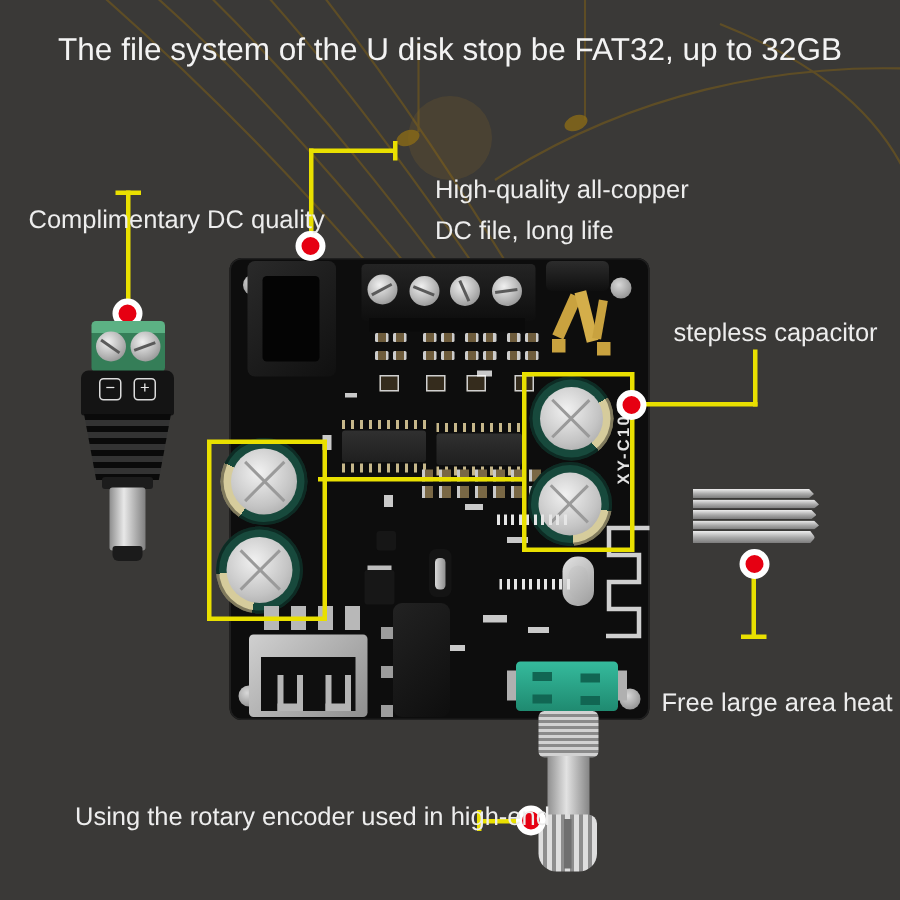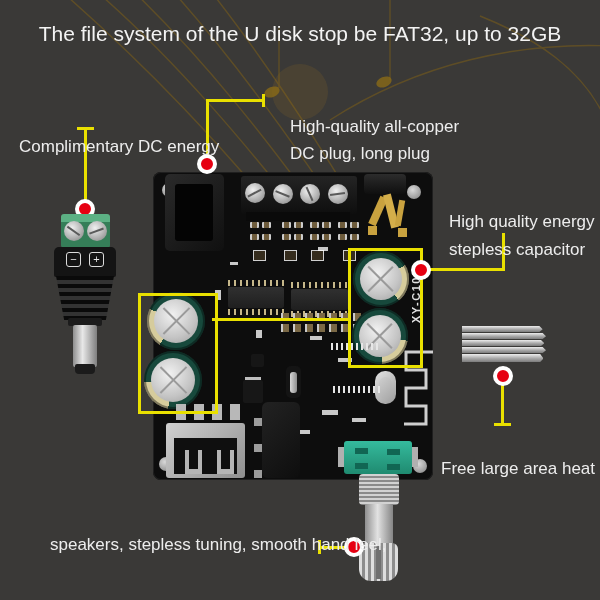--- a/index.html
+++ b/index.html
@@ -215,32 +215,31 @@
 <div class="dot" style="left:411px;top:260px;"></div>
 
 <div class="yline" style="left:501px;top:385px;width:3px;height:40px;"></div>
 <div class="yline" style="left:494px;top:423px;width:17px;height:3px;"></div>
 <div class="dot" style="left:493px;top:366px;"></div>
 
 <div class="yline" style="left:318px;top:540px;width:3px;height:14px;"></div>
 <div class="yline" style="left:318px;top:546px;width:28px;height:3px;"></div>
 <div class="dot" style="left:344px;top:537px;"></div>
 
-<div class="txt" style="left:19px;top:108px;">Complimentary DC energy</div>
+<div class="txt" style="left:19px;top:108px;">Complimentary DC quality</div>
 <div class="txt" style="left:290px;top:86px;line-height:27px;">
   <div>High-quality all-copper</div>
-  <div>DC plug, long plug</div>
+  <div>DC file, long life</div>
 </div>
 <div class="txt" style="left:449px;top:181px;line-height:28px;">
-  <div>High quality energy</div>
   <div>stepless capacitor</div>
 </div>
 <div class="txt" style="left:441px;top:430px;">Free large area heat sink</div>
 <div class="txt" style="left:50px;top:506px;line-height:23px;">
-  <div>speakers, stepless tuning, smooth hand feel,</div>
+  <div>Using the rotary encoder used in high-end</div>
 </div>
 
 <div class="abs" style="left:61px;top:214px;width:49px;height:34px;background:linear-gradient(180deg,#5cb184 0 8px,#357e58 8px);border-radius:3px;"></div>
 <div class="screw" style="left:64px;top:221px;width:20px;height:20px;">
     <div class="slot" style="transform:rotate(35deg);"></div>
   </div>
 <div class="screw" style="left:87px;top:221px;width:20px;height:20px;">
     <div class="slot" style="transform:rotate(-20deg);"></div>
   </div>
 <div class="abs" style="left:54px;top:247px;width:62px;height:30px;background:#141414;border-radius:5px 5px 2px 2px;"></div>

